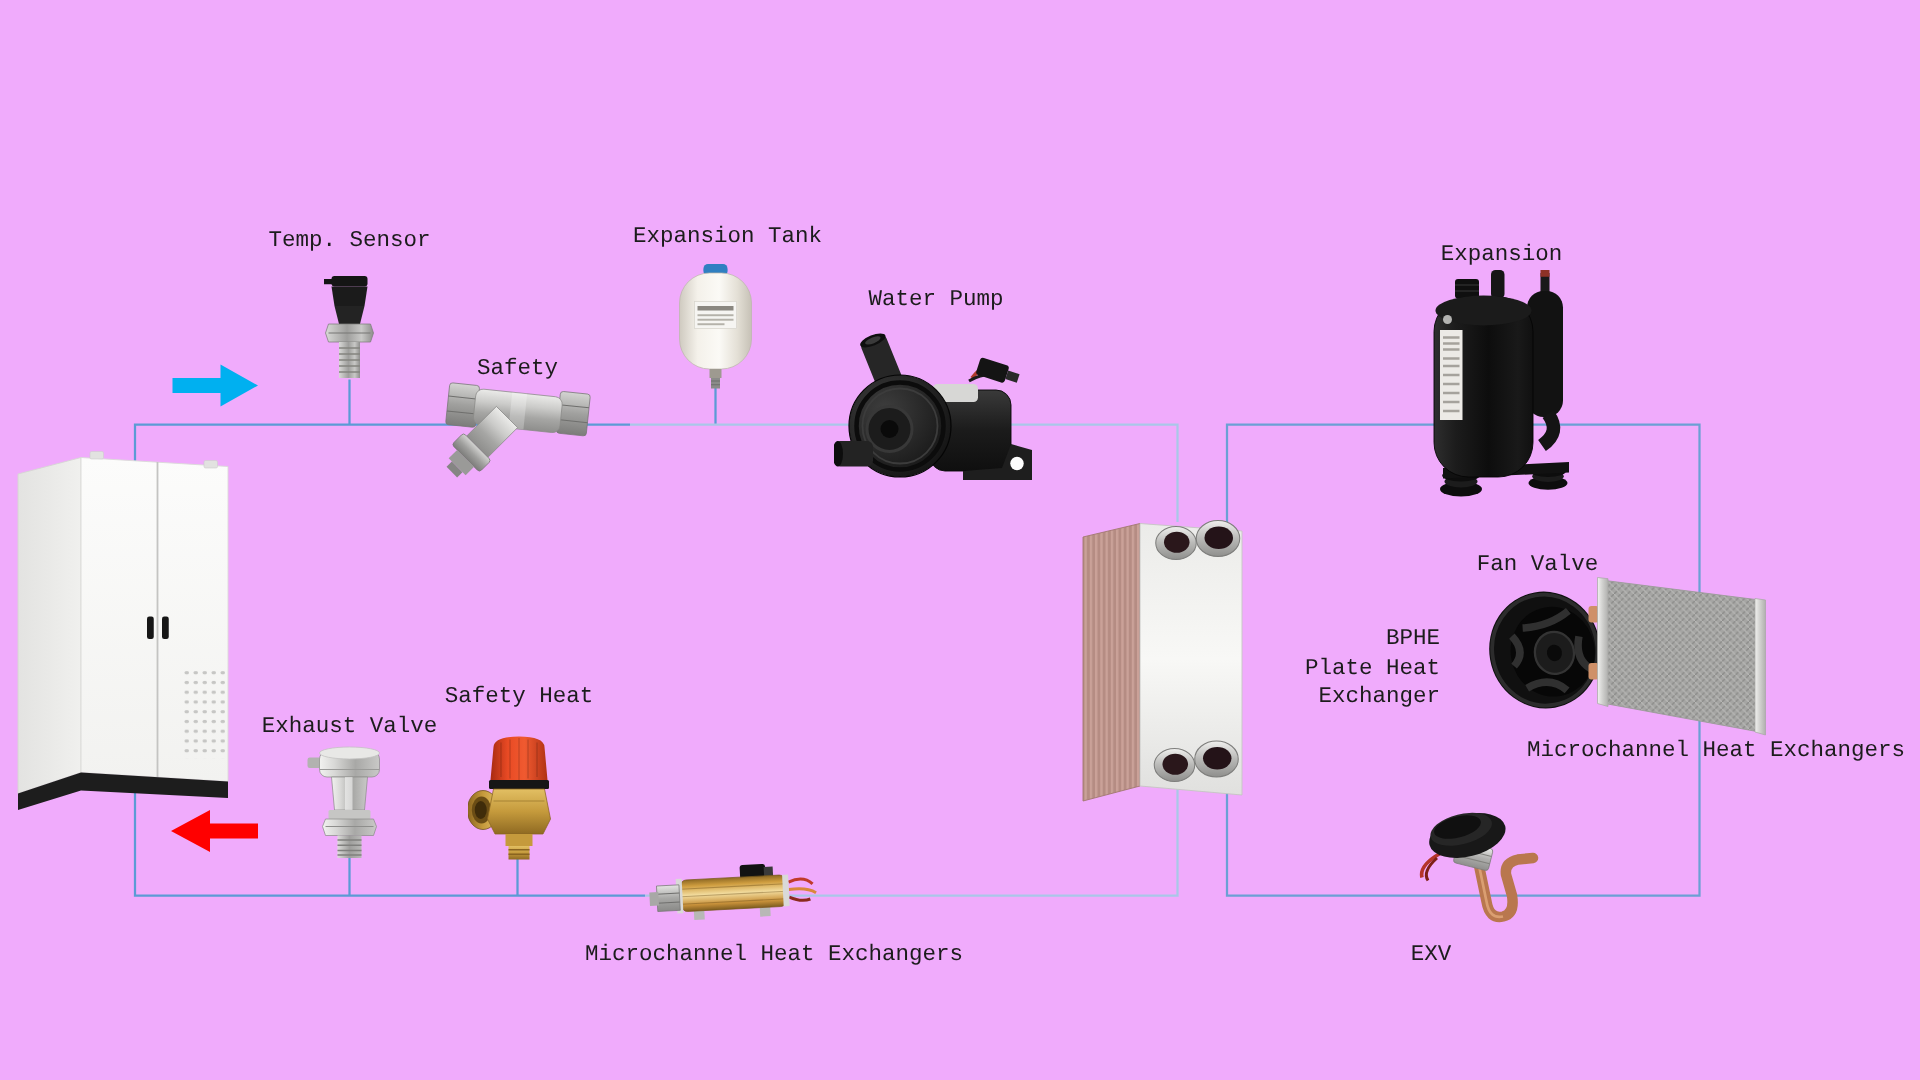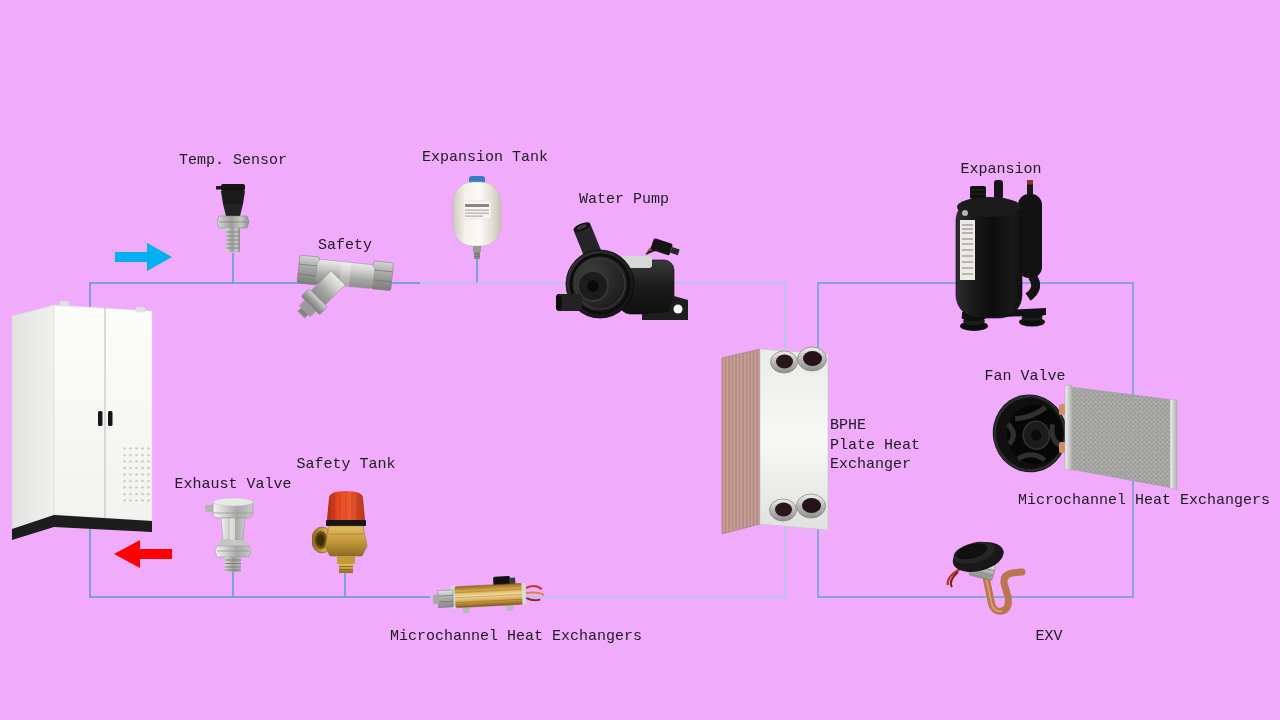--- a/index.html
+++ b/index.html
@@ -3,21 +3,21 @@
 <meta charset="utf-8">
 <style>
   html,body{margin:0;padding:0;background:#ffffff;}
   #canvas{position:relative;width:1280px;height:720px;background:#f0abfc;overflow:hidden;
           font-family:Liberation Mono, monospace;}
   #pipes{position:absolute;left:0;top:0;z-index:1;}
   .cmp{position:absolute;z-index:3;}
   .cmp svg{display:block;}
   .lbl{position:absolute;z-index:4;font-size:15px;line-height:1.25;color:#1c1c1c;
        text-align:center;white-space:nowrap;}
-  .lbl.multiline{white-space:pre-line;text-align:left;line-height:19.5px;}
+  .lbl.multiline{white-space:pre-line;text-align:right;line-height:19.5px;}
 </style>
 </head>
 <body>
 
 <div id="canvas">
 
   <svg id="pipes" width="1280" height="720" viewBox="0 0 1280 720">
     <g fill="none" stroke-width="1.5" stroke="#5b9bd5">
       <path d="M 90 320 L 90 283 L 420 283"></path>
       <path d="M 430 597 L 90 597 L 90 524"></path>
@@ -409,17 +409,17 @@
   <div class="lbl" style="left:417px;top:149px;width:136px">Expansion Tank</div>
   <div class="lbl" style="left:564px;top:191px;width:120px">Water Pump</div>
   <div class="lbl" style="left:305px;top:237px;width:80px">Safety</div>
   <div class="lbl" style="left:941px;top:161px;width:120px">Expansion</div>
   <div class="lbl" style="left:965px;top:368px;width:120px">Fan Valve</div>
   <div class="lbl multiline" style="left:830px;top:416px;width:130px">BPHE
 Plate Heat
 Exchanger</div>
   <div class="lbl" style="left:1018px;top:492px;width:230px">Microchannel Heat Exchangers</div>
   <div class="lbl" style="left:173px;top:476px;width:120px">Exhaust Valve</div>
-  <div class="lbl" style="left:286px;top:456px;width:120px">Safety Tank</div>
+  <div class="lbl" style="left:286px;top:456px;width:120px">Safety Heat</div>
   <div class="lbl" style="left:390px;top:628px;width:224px">Microchannel Heat Exchangers</div>
-  <div class="lbl" style="left:1019px;top:628px;width:60px">EXV</div>
+  <div class="lbl" style="left:924px;top:628px;width:60px">EXV</div>
 
 </div>
 
 </body></html>

